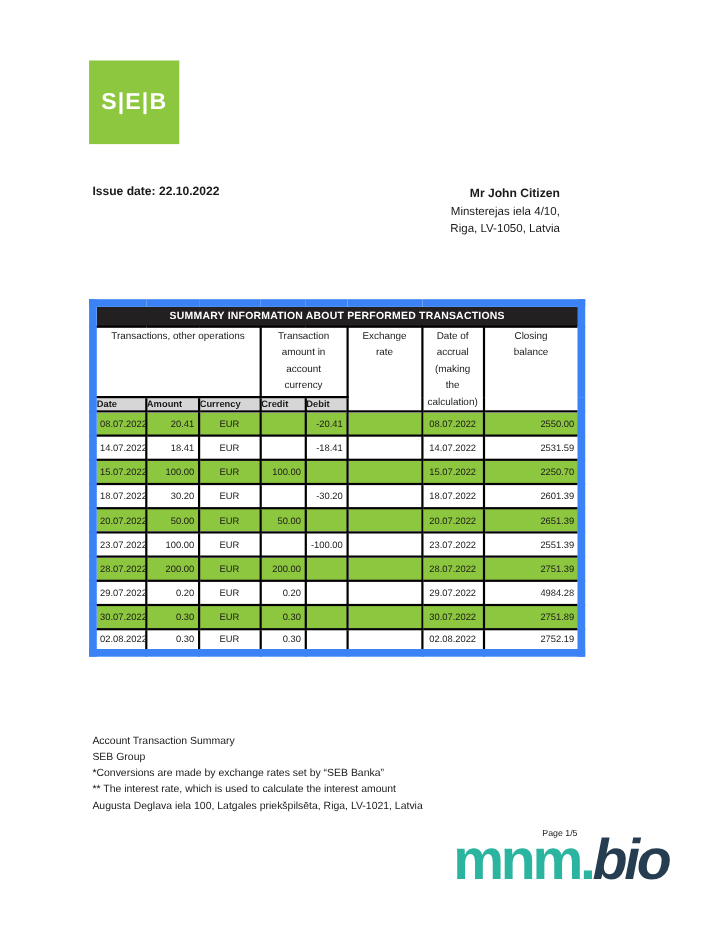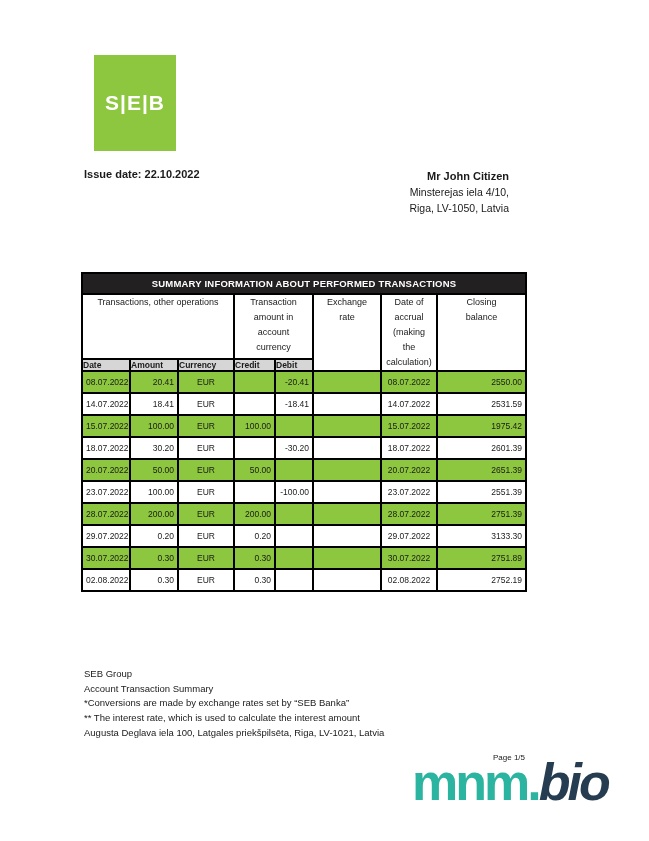--- a/index.html
+++ b/index.html
@@ -13,26 +13,25 @@
     color: #1a1a1a;
     overflow: hidden;
   }
 
   
   .logo {
     position: absolute;
     left: 81px;
     top: 55px;
     width: 82px;
-    height: 96px;
+    height: 76px;
     background: var(--logo-green, #8dc63f);
     display: flex;
     align-items: center;
     justify-content: center;
-    margin-left: 13px;
   }
   .logo-text {
     color: #ffffff;
     font-weight: bold;
     font-size: 21px;
     letter-spacing: 1px;
   }
 
   
   .issue-date {
@@ -54,21 +53,21 @@
 
   
   .txn-table {
     position: absolute;
     left: 81px;
     top: 272px;
     width: 444px;
     border-collapse: collapse;
     table-layout: fixed;
     font-size: 8.5px;
-    border: 2px solid #3b82f6;
+    border: 7px solid #3b82f6;
   }
   .txn-table th, .txn-table td {
     border: 2px solid #000;
     padding: 0;
     overflow: hidden;
   }
   .title-bar {
     background: var(--header-bar, #232021);
     color: #ffffff;
     font-size: 9.5px;
@@ -217,21 +216,21 @@
           <td class="ar">2531.59</td>
         </tr>
         <tr>
           <td class="al">15.07.2022</td>
           <td class="ar">100.00</td>
           <td class="ac">EUR</td>
           <td class="ar">100.00</td>
           <td class="ar"></td>
           <td class="ac"></td>
           <td class="ac">15.07.2022</td>
-          <td class="ar">1975.42</td>
+          <td class="ar">2250.70</td>
         </tr>
         <tr>
           <td class="al">18.07.2022</td>
           <td class="ar">30.20</td>
           <td class="ac">EUR</td>
           <td class="ar"></td>
           <td class="ar">-30.20</td>
           <td class="ac"></td>
           <td class="ac">18.07.2022</td>
           <td class="ar">2601.39</td>
@@ -267,21 +266,21 @@
           <td class="ar">2751.39</td>
         </tr>
         <tr>
           <td class="al">29.07.2022</td>
           <td class="ar">0.20</td>
           <td class="ac">EUR</td>
           <td class="ar">0.20</td>
           <td class="ar"></td>
           <td class="ac"></td>
           <td class="ac">29.07.2022</td>
-          <td class="ar">3133.30</td>
+          <td class="ar">4984.28</td>
         </tr>
         <tr>
           <td class="al">30.07.2022</td>
           <td class="ar">0.30</td>
           <td class="ac">EUR</td>
           <td class="ar">0.30</td>
           <td class="ar"></td>
           <td class="ac"></td>
           <td class="ac">30.07.2022</td>
           <td class="ar">2751.89</td>
@@ -293,22 +292,22 @@
           <td class="ar">0.30</td>
           <td class="ar"></td>
           <td class="ac"></td>
           <td class="ac">02.08.2022</td>
           <td class="ar">2752.19</td>
         </tr>
       </tbody>
   </table>
 
   <div class="footer">
+    <div>Account Transaction Summary</div>
     <div>SEB Group</div>
-    <div>Account Transaction Summary</div>
     <div>*Conversions are made by exchange rates set by “SEB Banka”</div>
     <div>** The interest rate, which is used to calculate the interest amount</div>
     <div>Augusta Deglava iela 100, Latgales priekšpilsēta, Riga, LV-1021, Latvia</div>
   </div>
 
   <div class="page-num">Page 1/5</div>
 
   <div class="watermark">
     <span class="wm-a">mnm.</span><span class="wm-b">bio</span>
   </div>

